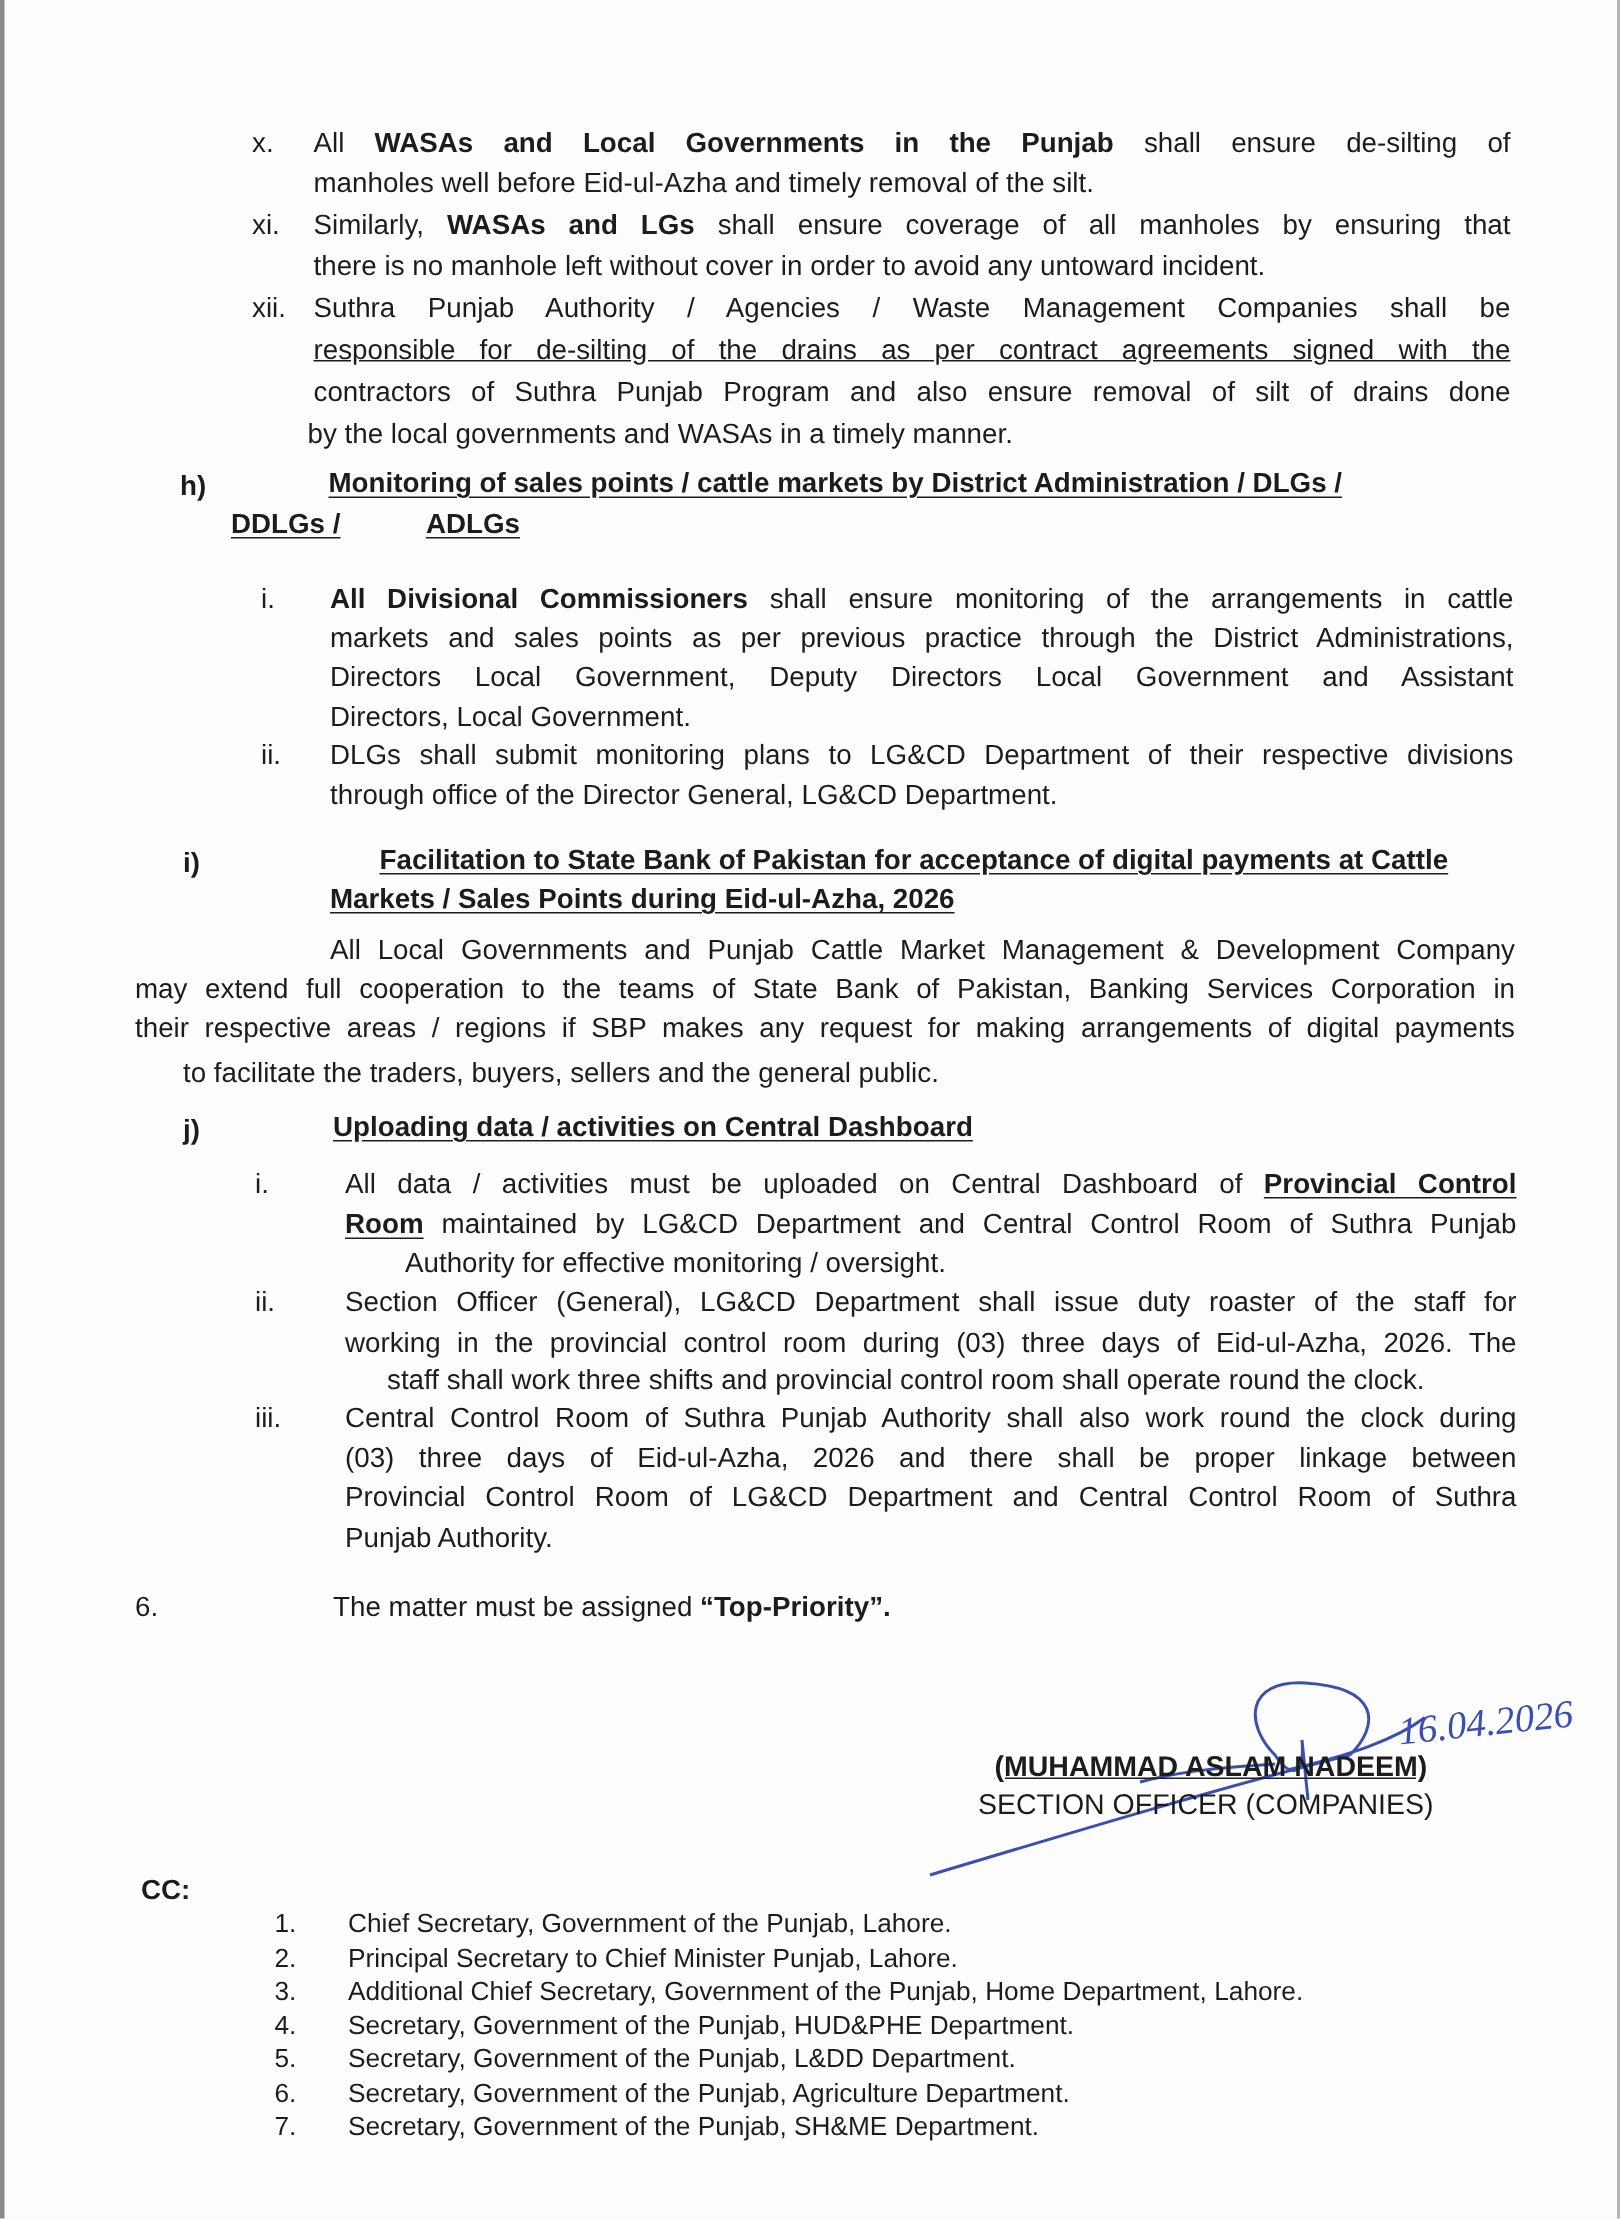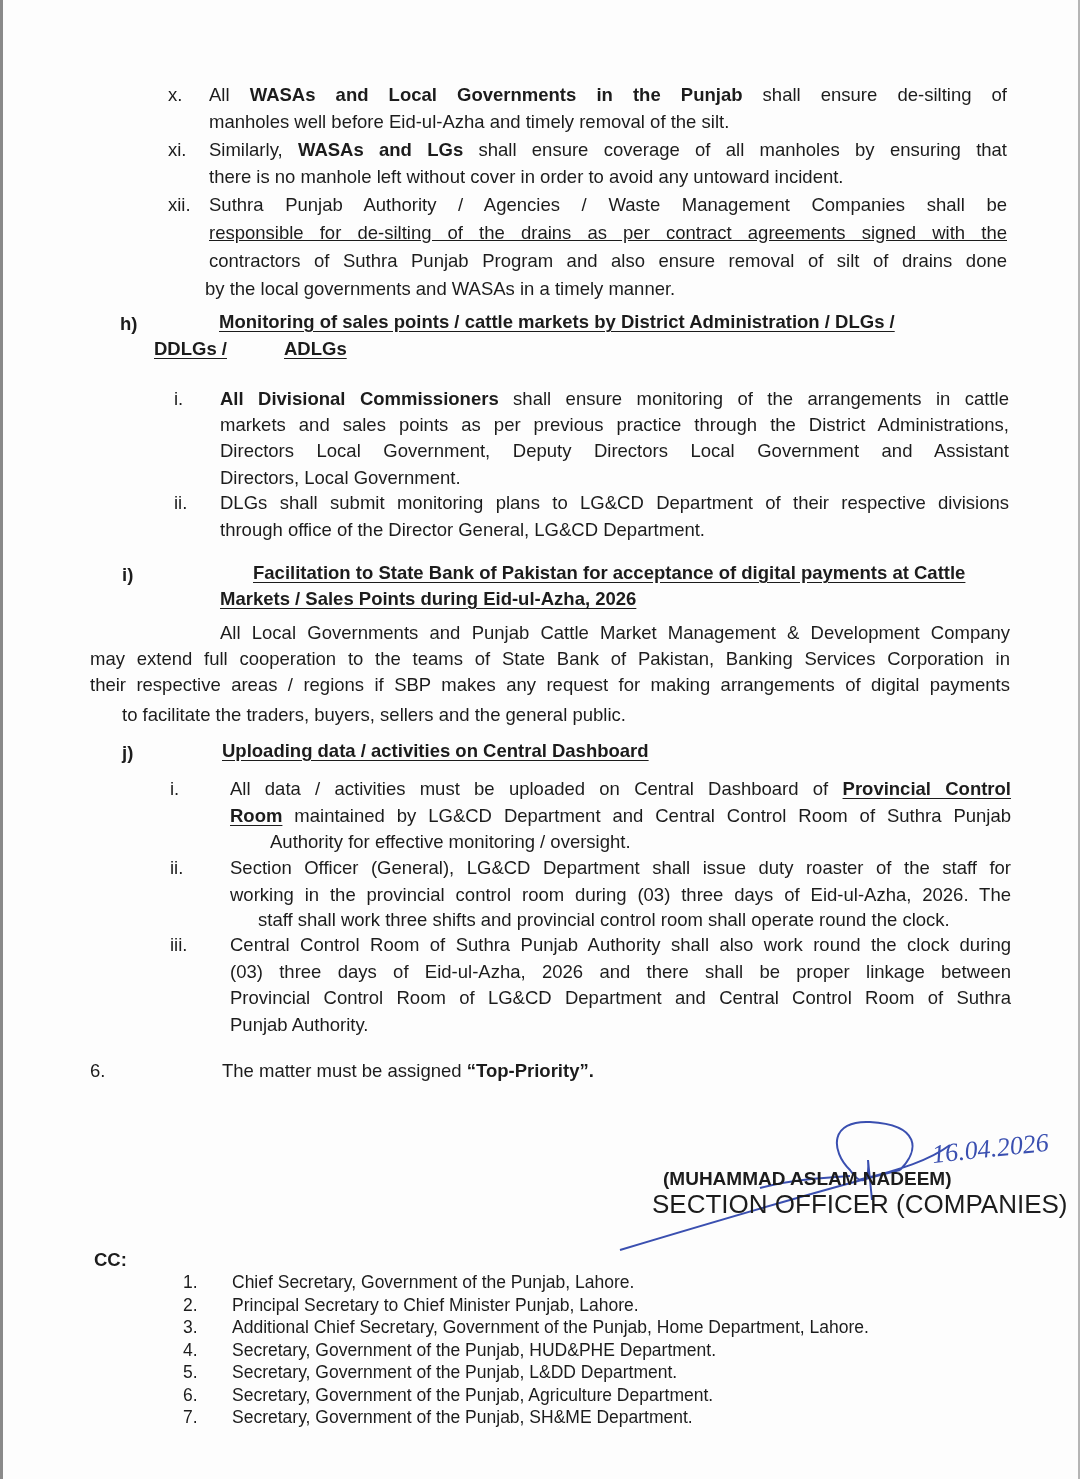--- a/index.html
+++ b/index.html
@@ -9,21 +9,21 @@
   }
   .edge-left { position:absolute; left:0; top:0; width:3px; height:1479px; background:#8a8a8a; }
   .edge-right { position:absolute; right:0; top:0; width:2px; height:1479px; background:#b5b5b5; }
   .line { position:absolute; white-space:nowrap; line-height:22px; }
   .just { text-align:justify; text-align-last:justify; white-space:normal; }
   .b { font-weight:bold; }
   .u { text-decoration:underline; text-underline-offset:3px; }
   .hd { font-weight:bold; text-decoration:underline; text-underline-offset:3px; }
   .num { position:absolute; line-height:22px; }
   .sig-name { font-weight:bold; font-size:19px; }
-  .sig-title { font-size:26px; }
+  .sig-title { font-size:19px; }
   .cc-item { position:absolute; line-height:20px; font-size:17.5px; white-space:nowrap; }
   svg.sig { position:absolute; left:600px; top:1110px; width:480px; height:160px; }
 </style>
 </head>
 <body>
 
 <div class="edge-left"></div>
 <div class="edge-right"></div>
 
 <div id="doc">
@@ -78,21 +78,21 @@
 <div class="line hd" style="left:222px;top:740px;">Uploading data / activities on Central Dashboard</div>
 
 <div class="line" style="left:90px;top:1060px;">6.</div>
 <div class="line" style="left:222px;top:1060px;"><span>The matter must be assigned </span><span class="b">“Top-Priority”.</span></div>
 
 <svg class="sig" viewBox="0 0 480 160">
   <path d="M20 140 C120 110 220 80 300 60 M300 60 C320 40 320 15 270 12 C230 10 230 40 250 60 C260 75 270 75 268 50 M268 50 L272 90 M258 70 C300 60 330 50 350 35" fill="none" stroke="#3a4fb0" stroke-width="2"></path>
   <path d="M160 78 C190 70 220 68 250 66" fill="none" stroke="#3a4fb0" stroke-width="2"></path>
   <text x="332" y="48" font-family="Liberation Serif, serif" font-style="italic" font-size="26" fill="#3a4fb0" transform="rotate(-6 380 40)">16.04.2026</text>
 </svg>
-<div class="line sig-name" style="left:663px;top:1168px;">(MUHAMMAD ASLAM NADEEM)</div>
+<div class="line sig-name" style="left:663px;top:1168px;text-decoration:underline;">(MUHAMMAD ASLAM NADEEM)</div>
 <div class="line sig-title" style="left:652px;top:1193px;">SECTION OFFICER (COMPANIES)</div>
 
 <div class="line b" style="left:94px;top:1249px;">CC:</div>
 <div id="cc-list">
     <div class="cc-item" style="left: 183px; top: 1272px;">1.</div>
     <div class="cc-item" style="left: 232px; top: 1272px;">Chief Secretary, Government of the Punjab, Lahore.</div>
     <div class="cc-item" style="left: 183px; top: 1294.5px;">2.</div>
     <div class="cc-item" style="left: 232px; top: 1294.5px;">Principal Secretary to Chief Minister Punjab, Lahore.</div>
     <div class="cc-item" style="left: 183px; top: 1317px;">3.</div>
     <div class="cc-item" style="left: 232px; top: 1317px;">Additional Chief Secretary, Government of the Punjab, Home Department, Lahore.</div>

